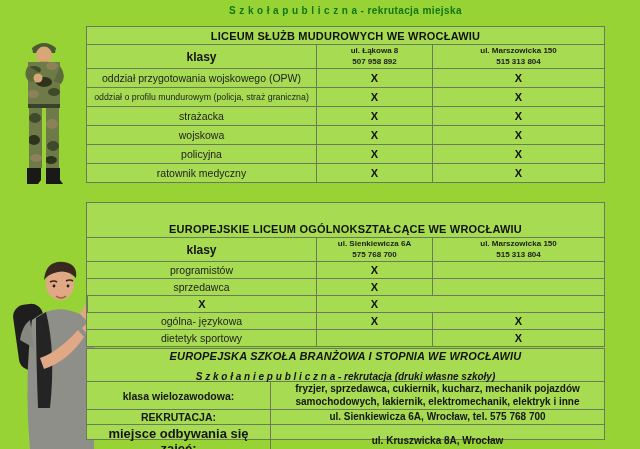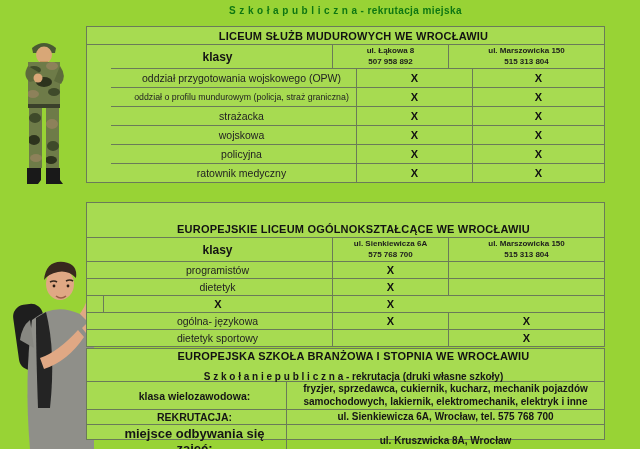--- a/index.html
+++ b/index.html
@@ -10,40 +10,40 @@
   }
   .page-title{
     position:absolute;left:86px;top:5px;width:519px;
     text-align:center;font-size:10px;font-weight:bold;color:#0e7612;
     letter-spacing:0.4px;white-space:nowrap;
   }
   .tbl{
     position:absolute;width:519px;background:#a7db51;
     border:1.5px solid #6a7b58;box-sizing:border-box;
   }
-  .trow{display:grid;border-top:1.5px solid #6a7b58;box-sizing:border-box;padding-left:16px;}
+  .trow{display:grid;border-top:1.5px solid #6a7b58;box-sizing:border-box;}
   .trow.first{border-top:none;}
   .cols3{grid-template-columns:229px 116px 1fr;}
   .cols2{grid-template-columns:183px 1fr;}
   .c{
     border-left:1.5px solid #6a7b58;display:flex;flex-direction:column;
     align-items:center;justify-content:center;text-align:center;
     box-sizing:border-box;padding:1px 3px;min-width:0;
   }
   .c.first{border-left:none;}
   .tbl-title{font-weight:bold;font-size:11px;color:#121212;letter-spacing:0.2px;}
   .tbl-subtitle{font-weight:bold;font-size:10px;color:#161616;margin-top:9px;}
   .klasy{font-weight:bold;font-size:12px;color:#141414;}
   .addr{font-weight:bold;font-size:8px;line-height:1.3;color:#1c1c1c;}
   .lbl{font-size:10.5px;color:#222;}
   .lbl.sm{font-size:8.8px;}
   .x{font-weight:bold;font-size:11px;color:#111;}
   .h-t1-title{height:17px;}
   .h-t1-head{height:24px;}
-  .h-t1-row{height:19px;margin-left:24px;}
+  .h-t1-row{height:19px;}
   .h-t2-title{height:17px;margin-top:17px;}
   .h-t2-head{height:24px;}
   .h-t2-row{height:17px;}
   .h-t3-title{height:32px;}
   .h-t3-row1{height:28px;}
   .h-t3-row{height:15px;}
   .t3-lbl{font-weight:bold;font-size:10.5px;color:#151515;}
   .t3-lbl.sm{font-size:13px;}
   .t3-val{font-weight:bold;font-size:10px;line-height:1.25;color:#151515;}
   .figure{position:absolute;}
@@ -233,21 +233,21 @@
       </div>
     <div class="c">
         <span class="x">X</span>
       </div>
     <div class="c">
         <span class="x"></span>
       </div>
   </div>
   <div class="trow cols3 h-t2-row">
     <div class="c first">
-        <span class="lbl">dietetyk</span>
+        <span class="lbl">sprzedawca</span>
       </div>
     <div class="c">
         <span class="x">X</span>
       </div>
     <div class="c">
         <span class="x"></span>
       </div>
   </div>
   <div class="trow cols3 h-t2-row">
     <div class="c">
@@ -275,21 +275,21 @@
     <div class="c">
         <span class="x"></span>
       </div>
     <div class="c">
         <span class="x">X</span>
       </div>
   </div>
 </div>
 
 <div class="tbl" style="left:86px;top:348px;">
-  <div class="trow first h-t3-title" style="grid-template-columns:1fr;">
+  <div class="trow first h-t3-title" style="grid-template-columns:1fr;font-style:italic;">
     <div class="c first">
       <span class="tbl-title">EUROPEJSKA SZKOŁA BRANŻOWA I STOPNIA WE WROCŁAWIU</span>
       <span class="tbl-subtitle">S z k o ł a   n i e p u b l i c z n a - rekrutacja (druki własne szkoły)</span>
     </div>
   </div>
   <div class="trow cols2 h-t3-row1">
     <div class="c first">
         <span class="t3-lbl">klasa wielozawodowa:</span>
       </div>
     <div class="c">

